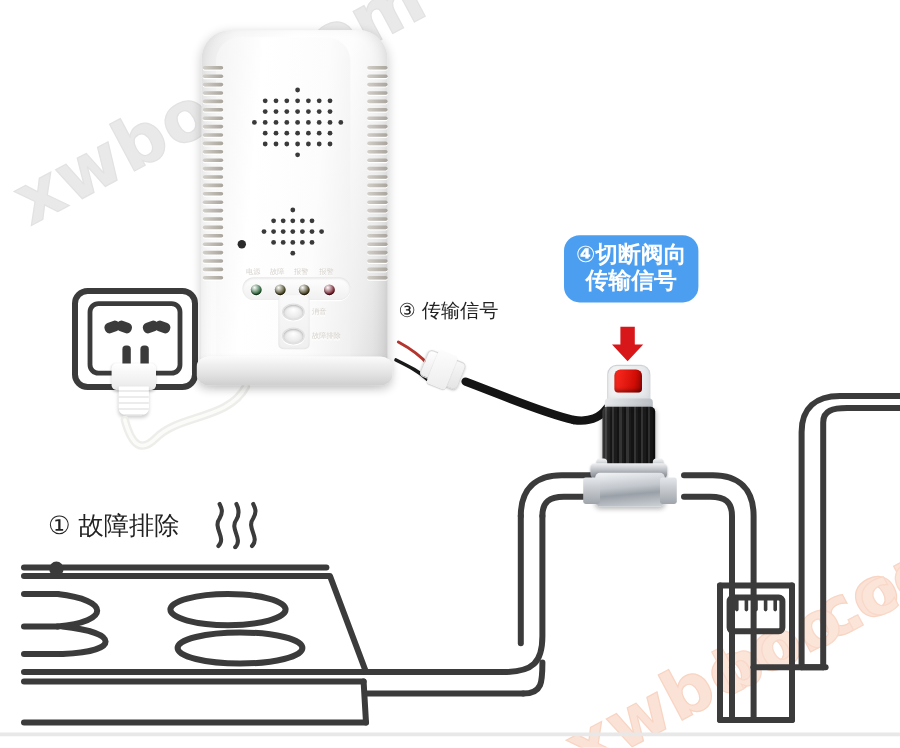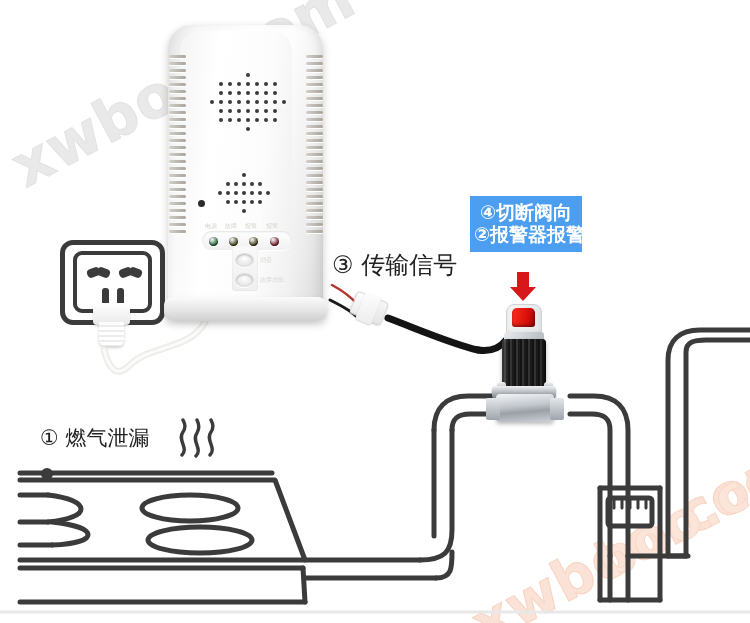--- a/index.html
+++ b/index.html
@@ -12,25 +12,25 @@
          -webkit-text-stroke:1px #e2e2e2;}
   .wm-br{left:455px;top:510px;font-size:56px;color:#fbe2d6;transform:rotate(-28deg);
          -webkit-text-stroke:1px #f8d4c2;}
   .wm-mr{left:585px;top:475px;font-size:52px;color:#fbe4d8;transform:rotate(-28deg);
          -webkit-text-stroke:1px #f9d8c8;}
 
   
   .cn-label{position:absolute;font-weight:bold;color:#1c1c1c;white-space:nowrap;
             font-family:"DejaVu Sans","Liberation Sans",sans-serif;}
   #label2{left:12px;top:132px;font-size:25px;letter-spacing:-1px;}
-  #label3{left:332px;top:249px;font-size:24px;font-weight:normal;color:#222;}
+  #label3{left:332px;top:249px;font-size:16px;font-weight:normal;color:#222;}
   #label1{left:40px;top:424px;font-size:21px;font-weight:normal;color:#222;}
 
   .blue-box{position:absolute;left:470px;top:196px;width:112px;background:#4c9ff0;
-            padding:5px 4px 6px 4px;box-sizing:border-box;text-align:center;}
+            padding:5px 4px 6px 4px;box-sizing:border-box;text-align:center;border-radius:13px;}
   .blue-box div{color:#fff;font-size:19px;font-weight:bold;line-height:1.18;
                 font-family:"DejaVu Sans","Liberation Sans",sans-serif;white-space:nowrap;}
 
   
   #steam{position:absolute;left:176px;top:418px;width:44px;height:40px;}
 
   
   #lineart{position:absolute;left:0;top:0;width:750px;height:623px;}
 
   
@@ -361,20 +361,20 @@
 
   <svg id="steam" viewBox="0 0 44 40">
     <g fill="none" stroke="#3b3b3b" stroke-width="3.4" stroke-linecap="round">
       <path d="M6,37 C13,30 1,22 7,14 C10,9 9,6 7,2"></path>
       <path d="M20,38 C27,31 15,23 21,15 C24,10 23,6 21,2"></path>
       <path d="M34,37 C41,30 29,22 35,14 C38,9 37,6 35,2"></path>
     </g>
   </svg>
 
   <div class="cn-label" id="label3">③ 传输信号</div>
-  <div class="cn-label" id="label1">① 燃气泄漏</div>
+  <div class="cn-label" id="label1">① 故障排除</div>
 
   <div class="blue-box">
     <div>④切断阀向</div>
-    <div>②报警器报警</div>
+    <div>传输信号</div>
   </div>
 
 </div>
 
 </body></html>

